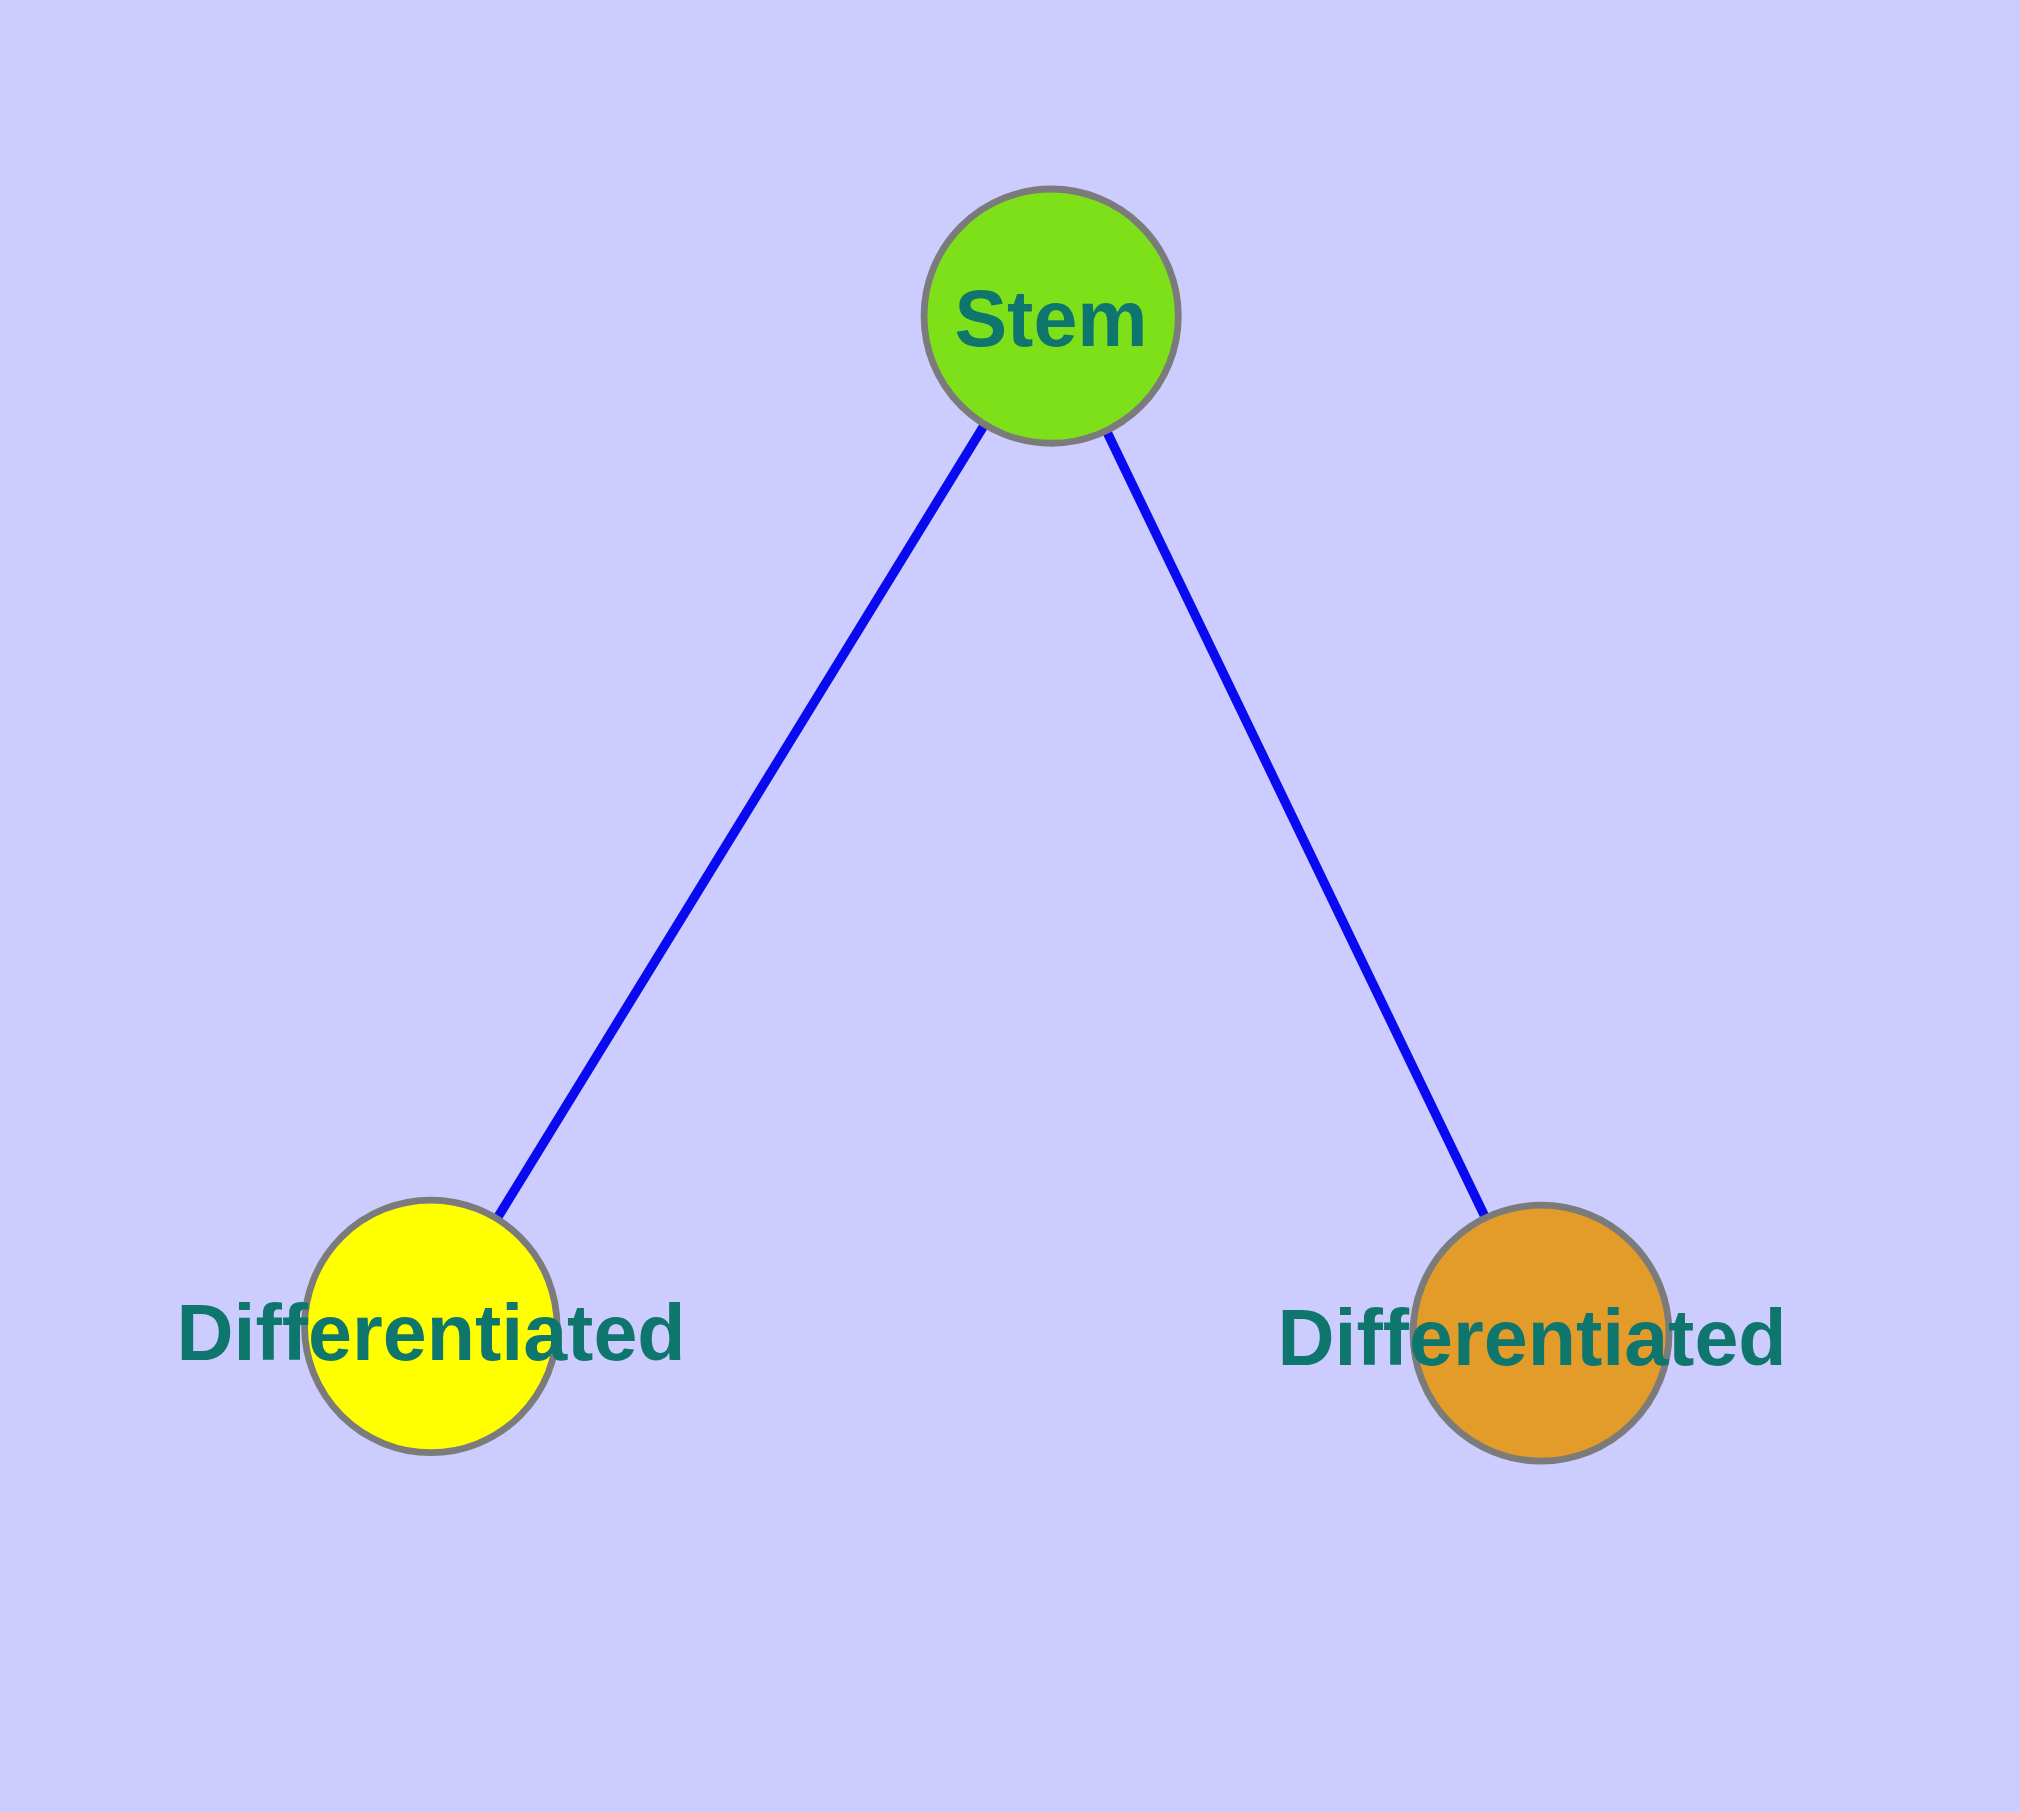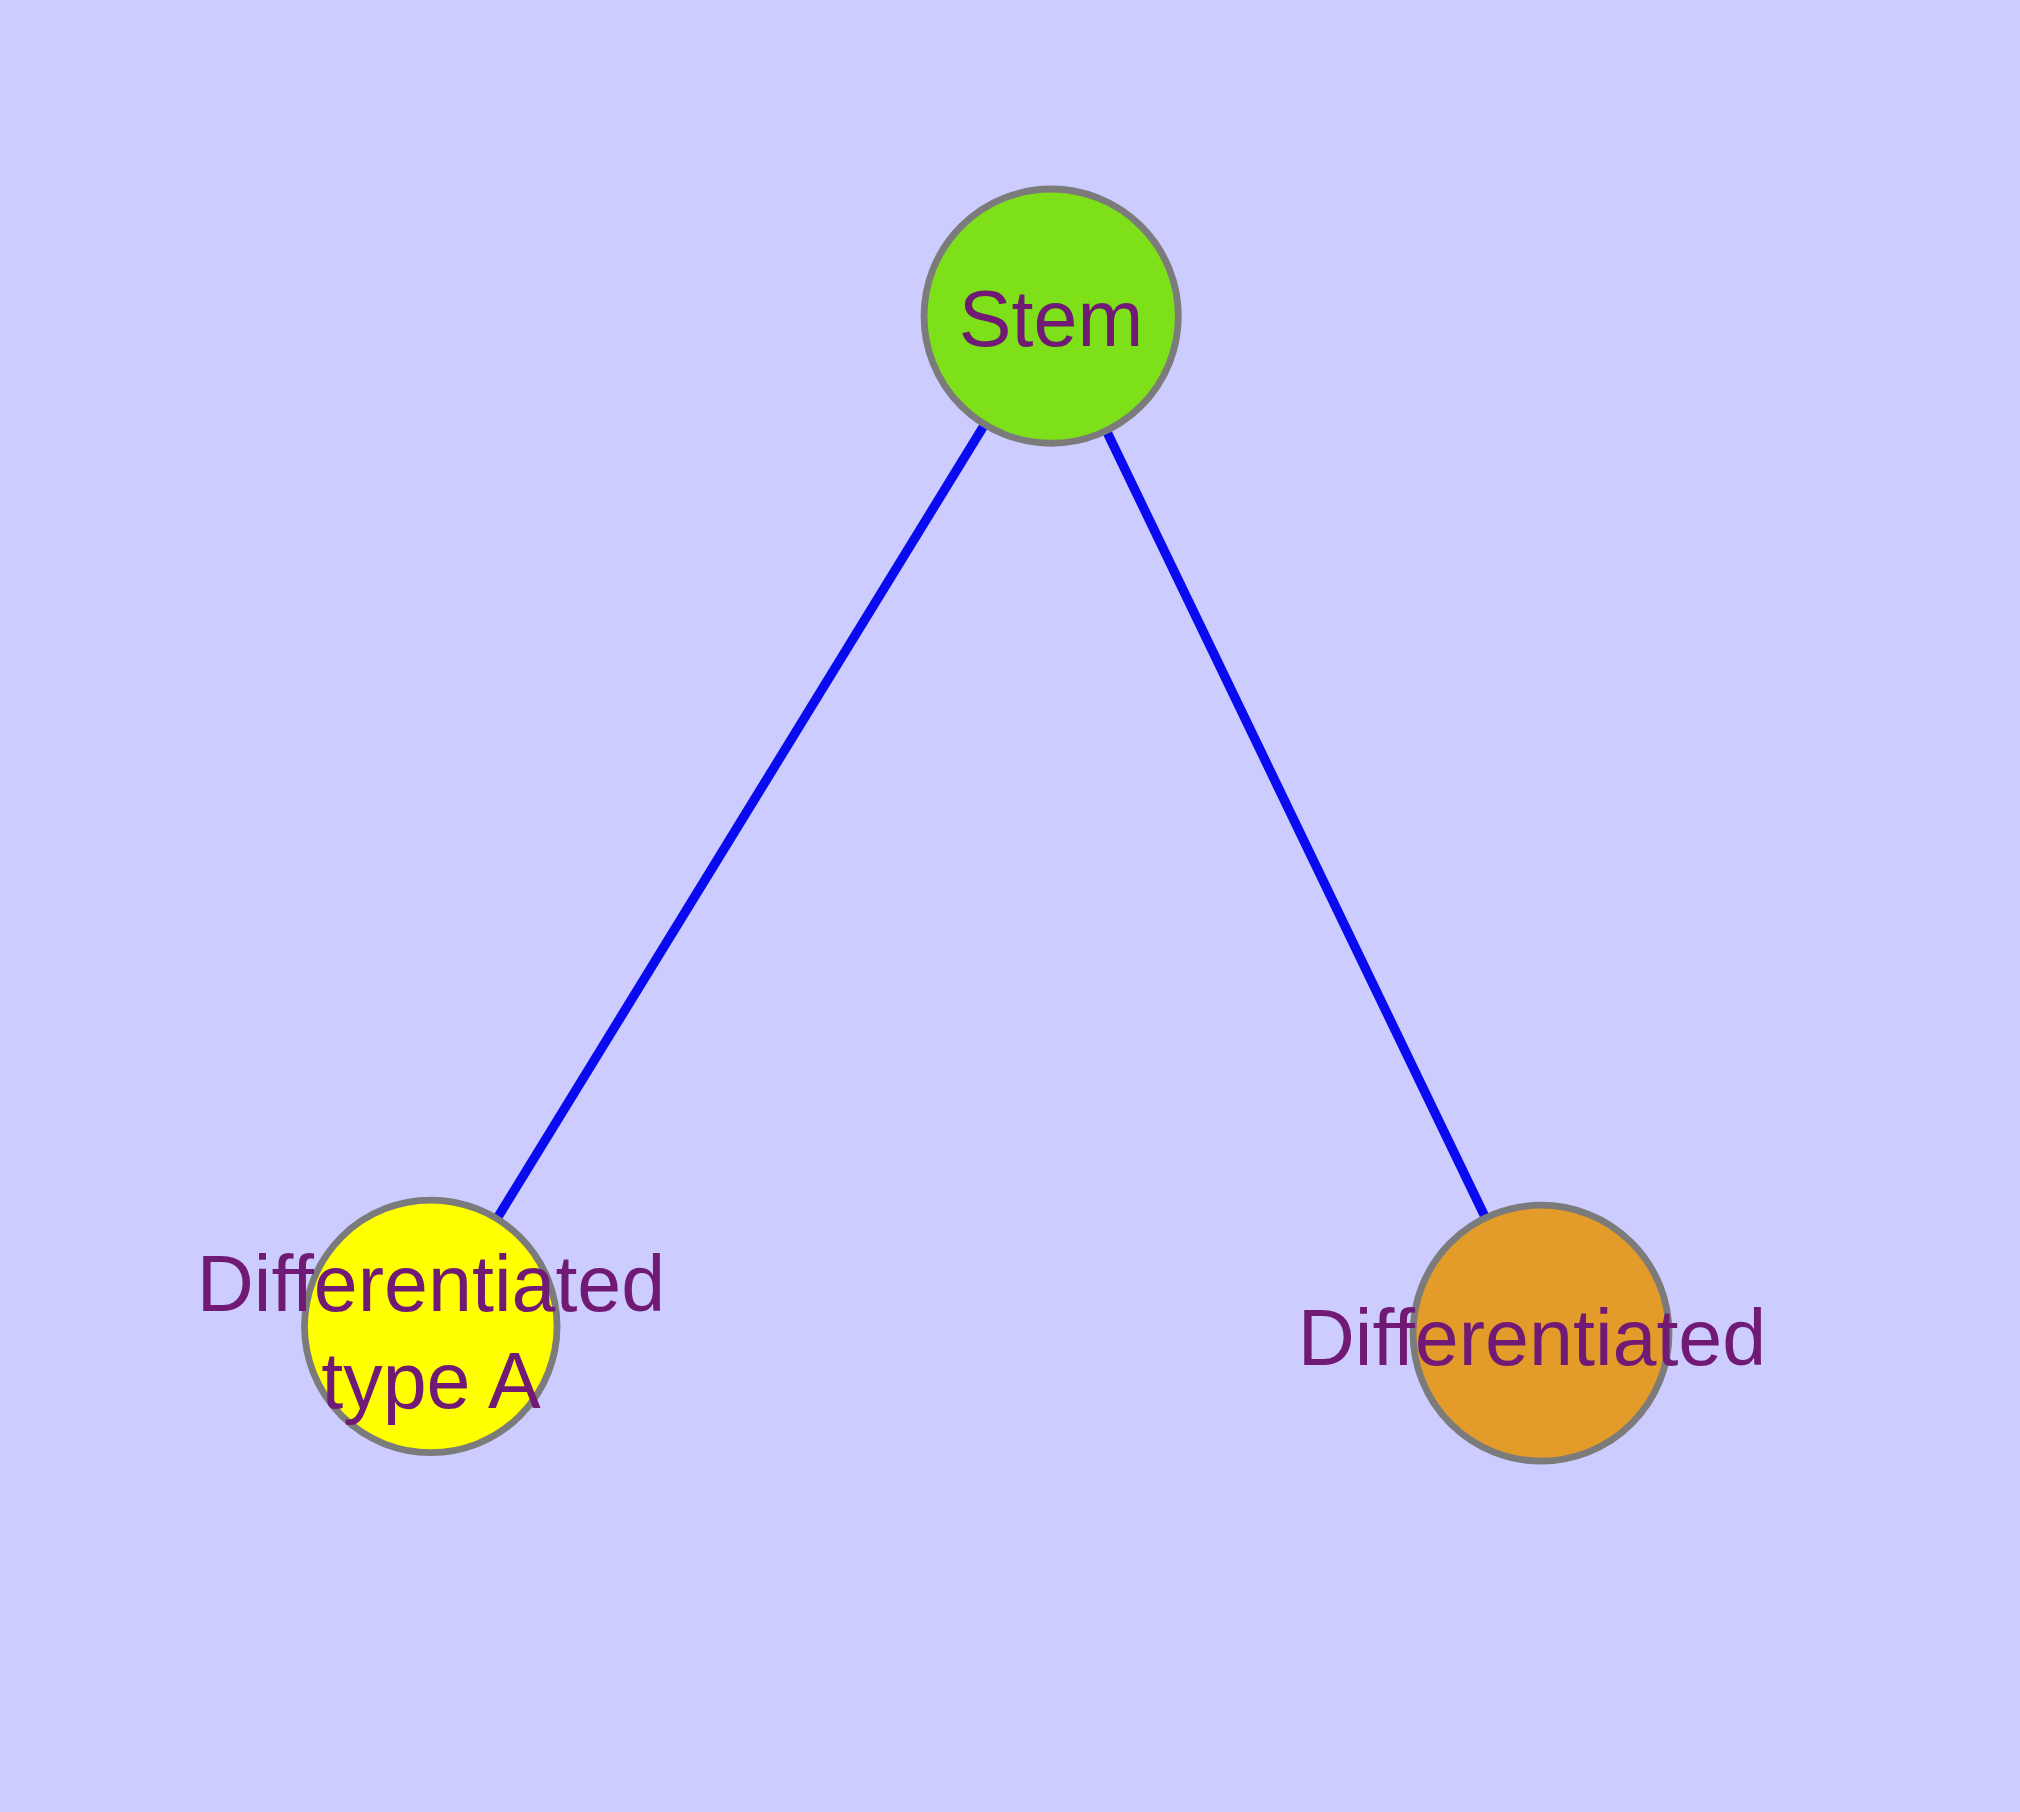--- a/index.html
+++ b/index.html
@@ -25,22 +25,22 @@
     fill: none;
   }
   .node {
     stroke: #7b7b7b;
     stroke-width: 8;
   }
   .node-label {
     position: absolute;
     transform: translate(-50%, -50%);
     text-align: center;
-    color: #701a75;
-    font-weight: normal;
+    color: #0f766e;
+    font-weight: bold;
     font-size: 79px;
     line-height: 97px;
     white-space: nowrap;
   }
   .node-label span {
     display: block;
   }
 </style>
 </head>
 <body style="background: rgb(204, 204, 255);">
@@ -55,21 +55,20 @@
     <circle class="node" cx="508" cy="1565" r="149" fill="#ffff00"></circle>
     <circle class="node" cx="1818" cy="1573" r="151" fill="#e39b2a"></circle>
   </svg>
 
   <div class="node-label" style="left:1051px; top:318px;">
     <span>Stem</span>
   </div>
 
   <div class="node-label" style="left:431px; top:1332px;">
     <span>Differentiated</span>
-    <span>type A</span>
   </div>
 
   <div class="node-label" style="left:1532px; top:1337px;">
     <span>Differentiated</span>
   </div>
 
 </div>
 
 
 </body></html>

